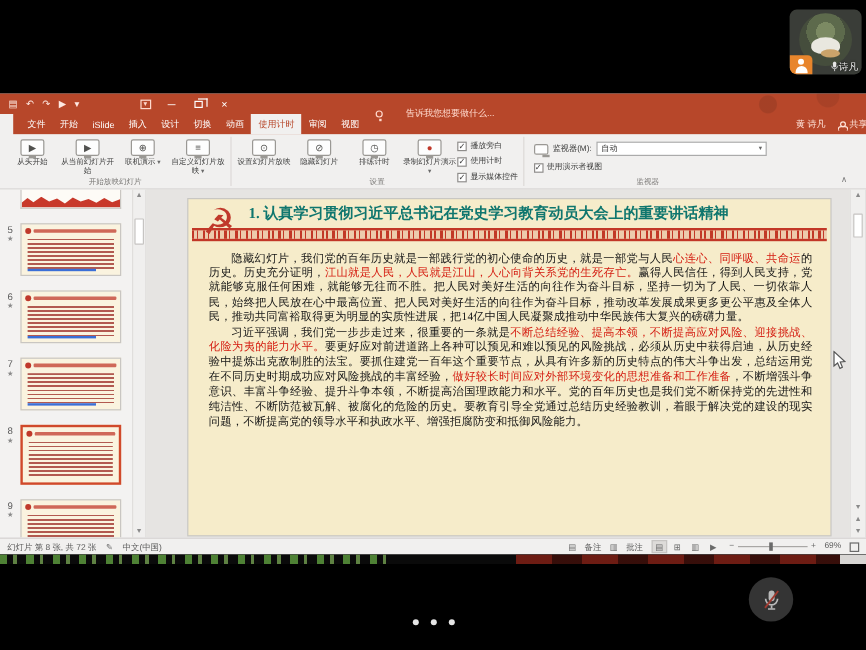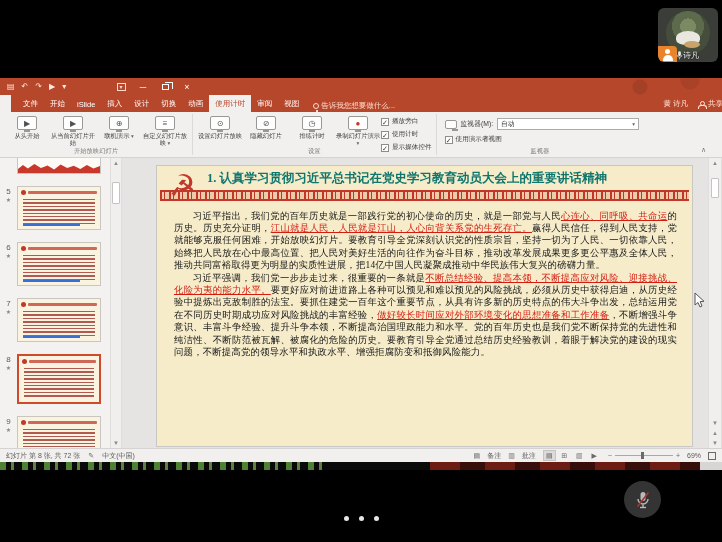--- a/index.html
+++ b/index.html
@@ -15,21 +15,21 @@
     background:radial-gradient(circle at 50% 35%, #7c8a63 0 8px, #5d6a4c 8px 16px, #454d3c 16px 24px);
     overflow:hidden; }
   #webcam-avatar .hat { position:absolute; left:10px; top:20px; width:24px; height:14px;
     background:#e9e7df; border-radius:50% 50% 40% 40%; }
   #webcam-avatar .brim { position:absolute; left:18px; top:30px; width:16px; height:7px;
     background:#caa36a; border-radius:50%; }
   #cam-badge { position:absolute; left:0; bottom:0; width:19px; height:16px; background:#e8852c;
     border-radius:0 4px 0 6px; }
   #cam-badge .p-head { position:absolute; left:7px; top:3px; width:5px; height:5px; border-radius:50%; background:#fff; }
   #cam-badge .p-body { position:absolute; left:4.5px; top:8.5px; width:10px; height:6px; border-radius:5px 5px 0 0; background:#fff; }
-  #cam-name-row { position:absolute; right:19px; bottom:1px; display:flex; align-items:center; gap:0;
+  #cam-name-row { position:absolute; right:3px; bottom:1px; display:flex; align-items:center; gap:0;
     color:#ececec; font-size:8px; text-shadow:0 0 2px #000; }
 
   #bottom-dots { position:absolute; left:0; right:0; top:516px; display:flex; justify-content:center; gap:10px; }
   #bottom-dots .dot { width:5px; height:5px; border-radius:50%; background:#e6e6e6; }
 
   #mic-muted-btn { position:absolute; left:624px; top:481px; width:37px; height:37px; border-radius:50%;
     background:#343434; display:flex; align-items:center; justify-content:center; }
 
   
   #ppt { position:absolute; left:0; top:78px; width:722px; height:384px; background:#f1f0ef; }
@@ -48,21 +48,21 @@
   .restore-glyph::before { content:""; position:absolute; left:2px; top:-3px; width:7px; height:6px;
     border:1px solid #fff; border-bottom:none; border-left:none; }
   .ribbon-display-glyph { width:9px; height:8px; border:1px solid #ffd9cd; font-size:6px; color:#ffd9cd;
     display:flex; align-items:center; justify-content:center; }
 
   #tabrow { position:absolute; left:11px; top:17px; width:722px; height:17px; background:#b7472a;
     display:flex; align-items:flex-end; color:#fff; }
   #ribbon-tabs { display:flex; align-items:flex-end; height:17px; padding-left:6px; }
   .tab { font-size:7.5px; padding:4px 6px 3px; white-space:nowrap; color:#ffffff; }
   .tab.selected { background:#f1f0ef; color:#b7472a; }
-  #tellme { display:flex; align-items:center; gap:2px; font-size:7.5px; color:#ffd9cd; padding:0 0 1px 8px; }
+  #tellme { display:flex; align-items:center; gap:19px; font-size:7.5px; color:#ffd9cd; padding:0 0 12px 8px; }
   .bulb { width:6px; height:6px; border-radius:50%; border:1px solid #ffd9cd; position:relative; }
   .bulb::after { content:""; position:absolute; left:1.5px; top:6px; width:2px; height:2px; background:#ffd9cd; }
   #tab-right { margin-left:auto; display:flex; align-items:flex-start; gap:10px; padding:0 10px 3px 0;
     font-size:7.5px; color:#ffe4da; }
   .share-wrap { display:flex; align-items:center; gap:3px; }
   .person-glyph { width:7px; height:7px; position:relative; }
   .person-glyph::before { content:""; position:absolute; left:2px; top:0; width:3px; height:3px; border-radius:50%; border:1px solid #ffe4da; }
   .person-glyph::after { content:""; position:absolute; left:0; top:4px; width:7px; height:3px; border-radius:3px 3px 0 0; border:1px solid #ffe4da; border-bottom:none; }
 
   
@@ -122,21 +122,21 @@
   #slide { position:absolute; left:35px; top:8px; width:535px; height:280px; background:#f6ecca;
     box-shadow:0 0 0 1px #c9c7c3; font-family:"Liberation Serif","DejaVu Serif",serif; }
   #slide-emblem { position:absolute; left:12px; top:2px; font-size:30px; color:#c0392b;
     font-family:"DejaVu Sans",sans-serif; }
   #slide-title { margin:5px 10px 0 50px; color:#0f766e; font-weight:bold; font-size:12.5px; line-height:1.25; }
   #meander { margin:3px 3px 0 3px; height:11px; border-top:2px solid #c23727; border-bottom:2px solid #c23727;
     background:repeating-linear-gradient(90deg,#c23727 0 2px, rgba(194,55,39,.18) 2px 4px, #c23727 4px 5px, rgba(194,55,39,.18) 5px 9px); }
   #slide-body { padding:9px 15px 0 17px; font-size:9.4px; line-height:1.32; color:#161616;
     text-align:justify; letter-spacing:.2px; }
   #slide-body p { text-indent:2em; margin:0; }
-  #slide-body .red { color:#d41c10;text-decoration:underline; }
+  #slide-body .red { color:#d41c10; }
 
   #cursor { position:absolute; left:694px; top:292px; z-index:30; }
 
   
   #statusbar { position:absolute; left:0; top:370px; width:722px; height:14px; background:#f1f0ef;
     border-top:1px solid #d5d3d1; display:flex; align-items:center; font-size:7px; color:#5a5a5a; padding:0 6px; }
   #status-left { display:flex; align-items:center; gap:8px; }
   #status-right { margin-left:auto; display:flex; align-items:center; gap:7px; }
   .sicon { font-size:7px; color:#6a6a6a; }
   .view-icons { display:flex; align-items:center; gap:2px; }
@@ -370,21 +370,21 @@
         <span class="vs-thumb"></span>
         <span class="vs-arrow bottom">▼</span>
       </div>
 
       <div id="editor">
         <div id="slide">
           <div id="slide-emblem">☭</div>
           <div id="slide-title">1. 认真学习贯彻习近平总书记在党史学习教育动员大会上的重要讲话精神</div>
           <div id="meander"></div>
           <div id="slide-body">
-              <p><span>习近平指出，我们党的百年历史就是一部践行党的初心使命的历史，就是一部党与人民</span><span class="red">心连心、同呼吸、共命运</span><span>的历史。历史充分证明，</span><span class="red">江山就是人民，人民就是江山，人心向背关系党的生死存亡。</span><span>赢得人民信任，得到人民支持，党就能够克服任何困难，开始放映幻灯片。要教育引导全党深刻认识党的性质宗旨，坚持一切为了人民、一切依靠人民，始终把人民放在心中最高位置、把人民对美好生活的向往作为奋斗目标，推动改革发展成果更多更公平惠及全体人民，推动共同富裕取得更为明显的实质性进展，把14亿中国人民凝聚成推动中华民族伟大复兴的磅礴力量。</span></p>
+              <p><span>隐藏幻灯片，我们党的百年历史就是一部践行党的初心使命的历史，就是一部党与人民</span><span class="red">心连心、同呼吸、共命运</span><span>的历史。历史充分证明，</span><span class="red">江山就是人民，人民就是江山，人心向背关系党的生死存亡。</span><span>赢得人民信任，得到人民支持，党就能够克服任何困难，就能够无往而不胜。把人民对美好生活的向往作为奋斗目标，坚持一切为了人民、一切依靠人民，始终把人民放在心中最高位置、把人民对美好生活的向往作为奋斗目标，推动改革发展成果更多更公平惠及全体人民，推动共同富裕取得更为明显的实质性进展，把14亿中国人民凝聚成推动中华民族伟大复兴的磅礴力量。</span></p>
               <p><span>习近平强调，我们党一步步走过来，很重要的一条就是</span><span class="red">不断总结经验、提高本领，不断提高应对风险、迎接挑战、化险为夷的能力水平。</span><span>要更好应对前进道路上各种可以预见和难以预见的风险挑战，必须从历史中获得启迪，从历史经验中提炼出克敌制胜的法宝。要抓住建党一百年这个重要节点，从具有许多新的历史特点的伟大斗争出发，总结运用党在不同历史时期成功应对风险挑战的丰富经验，</span><span class="red">做好较长时间应对外部环境变化的思想准备和工作准备</span><span>，不断增强斗争意识、丰富斗争经验、提升斗争本领，不断提高治国理政能力和水平。党的百年历史也是我们党不断保持党的先进性和纯洁性、不断防范被瓦解、被腐化的危险的历史。要教育引导全党通过总结历史经验教训，着眼于解决党的建设的现实问题，不断提高党的领导水平和执政水平、增强拒腐防变和抵御风险能力。</span></p>
             </div>
         </div>
       </div>
 
       <div class="vscroll" id="main-scroll">
         <span class="vs-arrow">▲</span>
         <span class="vs-thumb"></span>
         <div class="bottom-stack">
           <span class="vs-arrow">▼</span>

